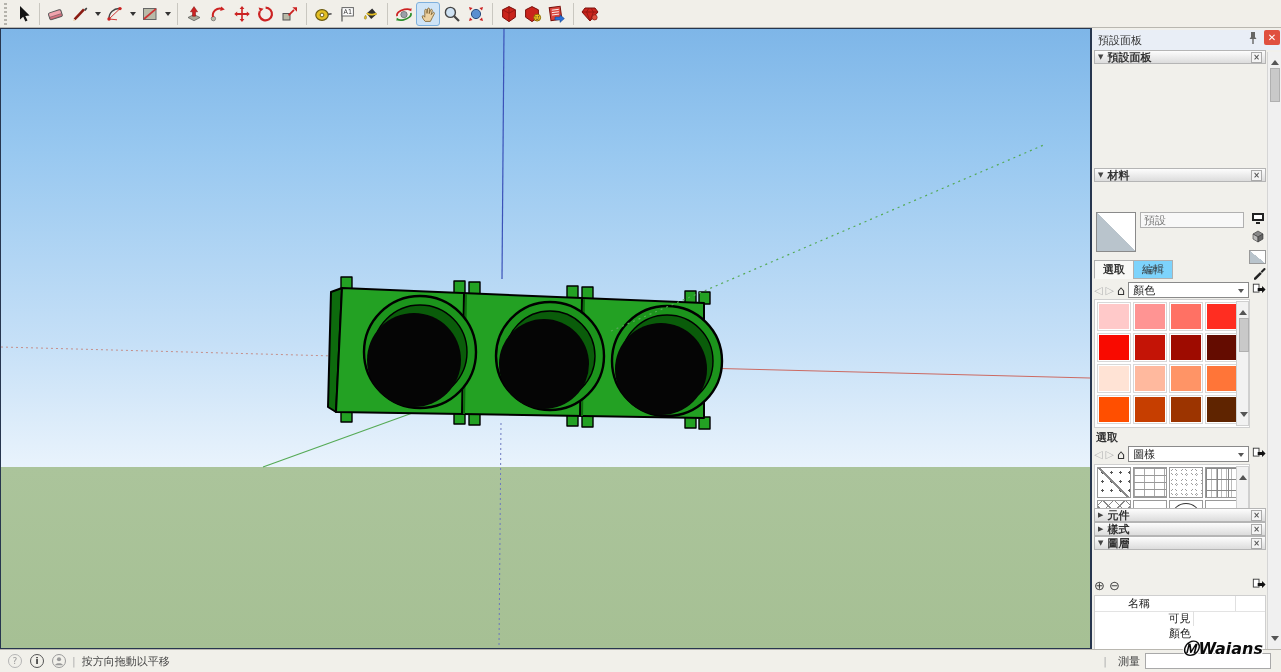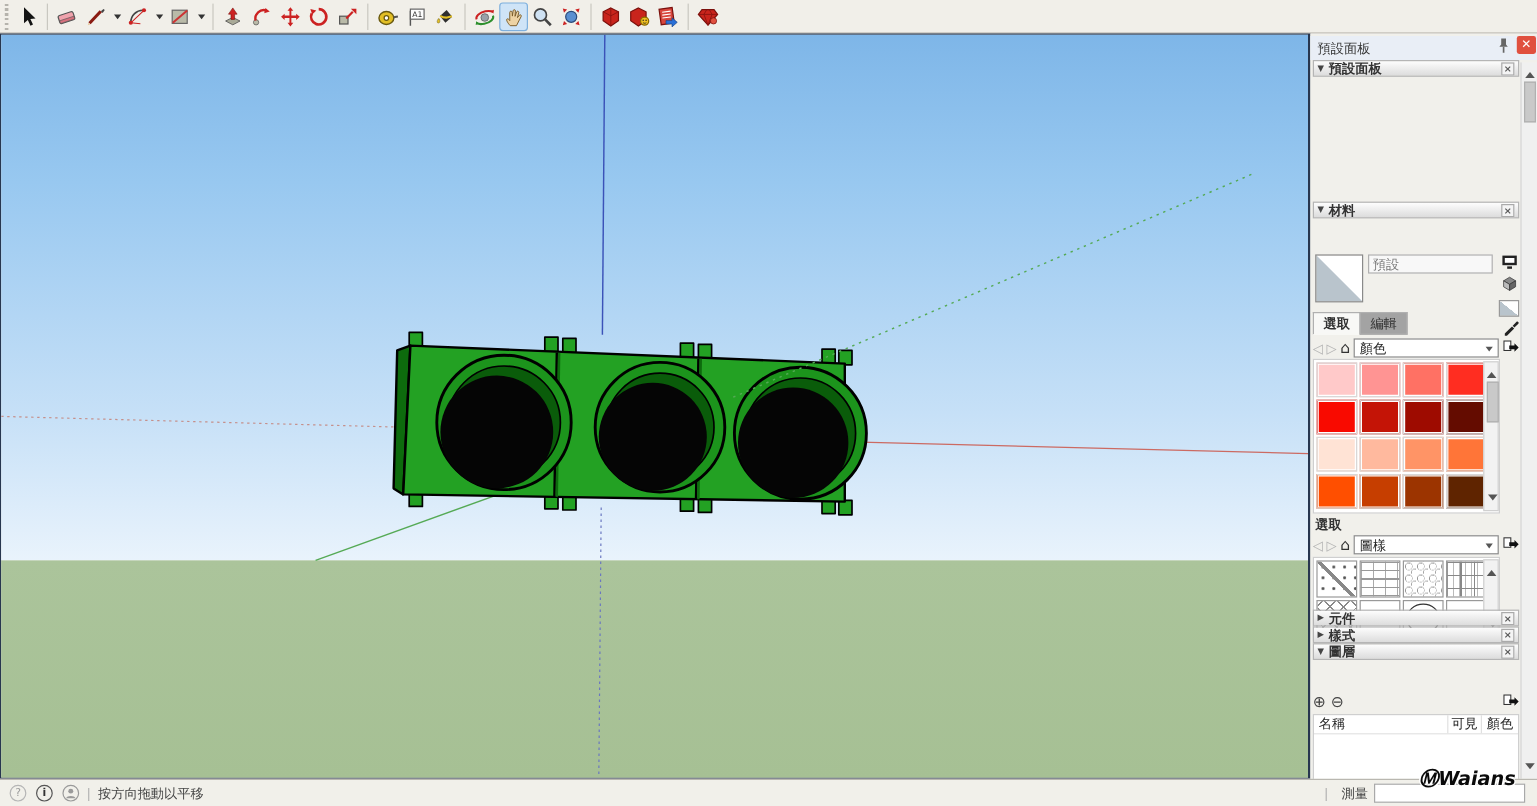--- a/index.html
+++ b/index.html
@@ -50,21 +50,21 @@
 
   
   #mat-preview{position:absolute;left:4px;top:184px;width:40px;height:40px;border:1px solid #8a8a8a;
     background:linear-gradient(to bottom left,#ffffff 49.5%,#b9c4cc 50%);}
   #mat-name{position:absolute;left:48px;top:184px;width:104px;height:16px;background:#f8f8f8;
     border:1px solid #b0b0b0;color:#777;padding:1px 3px;font-size:11px;font-family:"DejaVu Sans",sans-serif;}
   .mat-sideicon{position:absolute;left:158px;width:16px;height:14px;}
   #mat-default-swatch{position:absolute;left:157px;top:222px;width:17px;height:14px;border:1px solid #999;
     background:linear-gradient(to bottom left,#ffffff 49.5%,#b9c4cc 50%);}
   .tabs{position:absolute;left:2px;top:235px;display:flex;align-items:flex-end;height:16px;}
-  .tab{padding:1px 8px 1px;border:1px solid #b0b0b0;background:#a3a3a3;color:#333;margin-right:-1px;}
+  .tab{padding:1px 8px 1px;border:1px solid #b0b0b0;background:#7dd3fc;color:#333;margin-right:-1px;}
   .tab.on{background:#f8f8f6;border-bottom-color:#f8f8f6;font-weight:bold;}
   .navrow{position:absolute;left:2px;width:172px;height:18px;display:flex;align-items:center;gap:3px;}
   .navarr{color:#b4b4b4;font-size:11px;}
   .home{color:#333;font-size:13px;line-height:13px;}
   .combo{flex:1;height:16px;background:#fff;border:1px solid #8a8a8a;display:flex;align-items:center;
     padding-left:4px;color:#222;position:relative;}
   .combo::after{content:"";position:absolute;right:4px;top:6px;border:3.5px solid transparent;border-top:4.5px solid #555;}
   .detarr svg{width:14px;height:14px;}
 
   #color-grid{position:absolute;left:2px;top:271px;width:156px;height:129px;background:#fff;
@@ -97,21 +97,21 @@
   .tile-plain2{box-shadow:inset -2px -2px 0 #c9c9c9;}
 
   
   #layers-toolbar{position:absolute;left:2px;top:549px;width:172px;height:17px;display:flex;align-items:center;gap:4px;}
   .circbtn{font-size:13px;color:#444;line-height:13px;}
   #layer-table{position:absolute;left:2px;top:567px;width:172px;height:80px;background:#fff;border:1px solid #cfcfcf;}
   .lhead,.lrow{display:flex;align-items:center;height:16px;border-bottom:1px solid #e3e3e3;}
   .lc-name{width:112px;padding-left:4px;display:flex;align-items:center;gap:4px;border-right:1px solid #e0e0e0;height:100%;}
   .lc-vis{width:28px;display:flex;justify-content:center;align-items:center;border-right:1px solid #e0e0e0;height:100%;}
   .lc-col{flex:1;display:flex;justify-content:center;align-items:center;height:100%;}
-  .lhead{font-weight:normal;color:#222;}
+  .lhead{font-weight:normal;color:#222;flex-direction:column;}
   .rb{width:10px;height:10px;border:1px solid #555;border-radius:50%;background:#fff;position:relative;display:inline-block;flex:none;}
   .rb.on::after{content:"";position:absolute;inset:2px;background:#111;border-radius:50%;}
   .cb{width:11px;height:11px;border:1px solid #8a8a8a;background:#fff;position:relative;display:inline-block;}
   .cb.on::after{content:"";position:absolute;left:1.5px;top:1.5px;width:6px;height:3px;
     border-left:1.6px solid #333;border-bottom:1.6px solid #333;transform:rotate(-50deg);}
   .chip{width:14px;height:11px;border:1px solid #888;display:inline-block;}
 
   
   #statusbar{position:absolute;left:0;top:649px;width:1281px;height:23px;background:#f1f0ea;
     border-top:1px solid #b9b7b0;display:flex;align-items:center;color:#444;}

